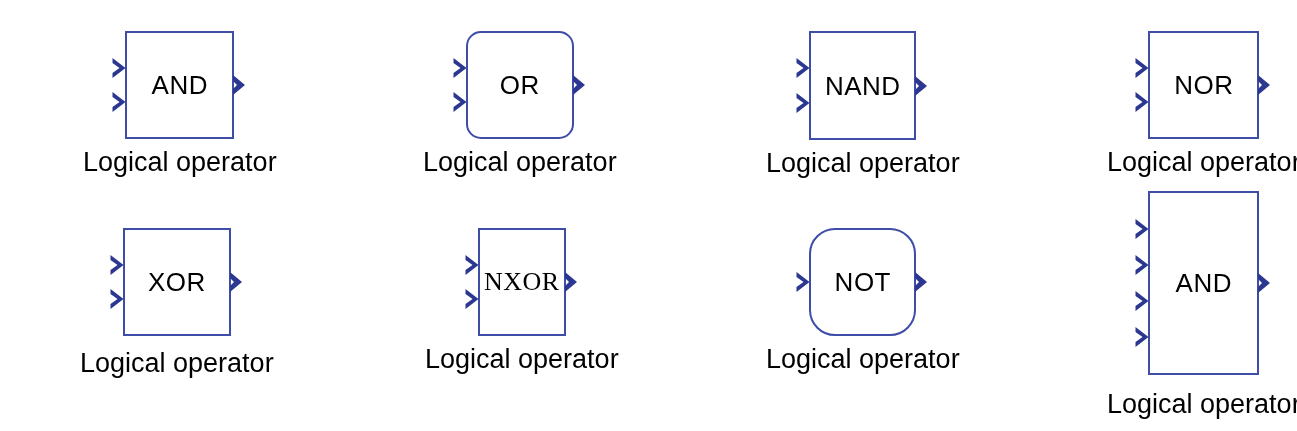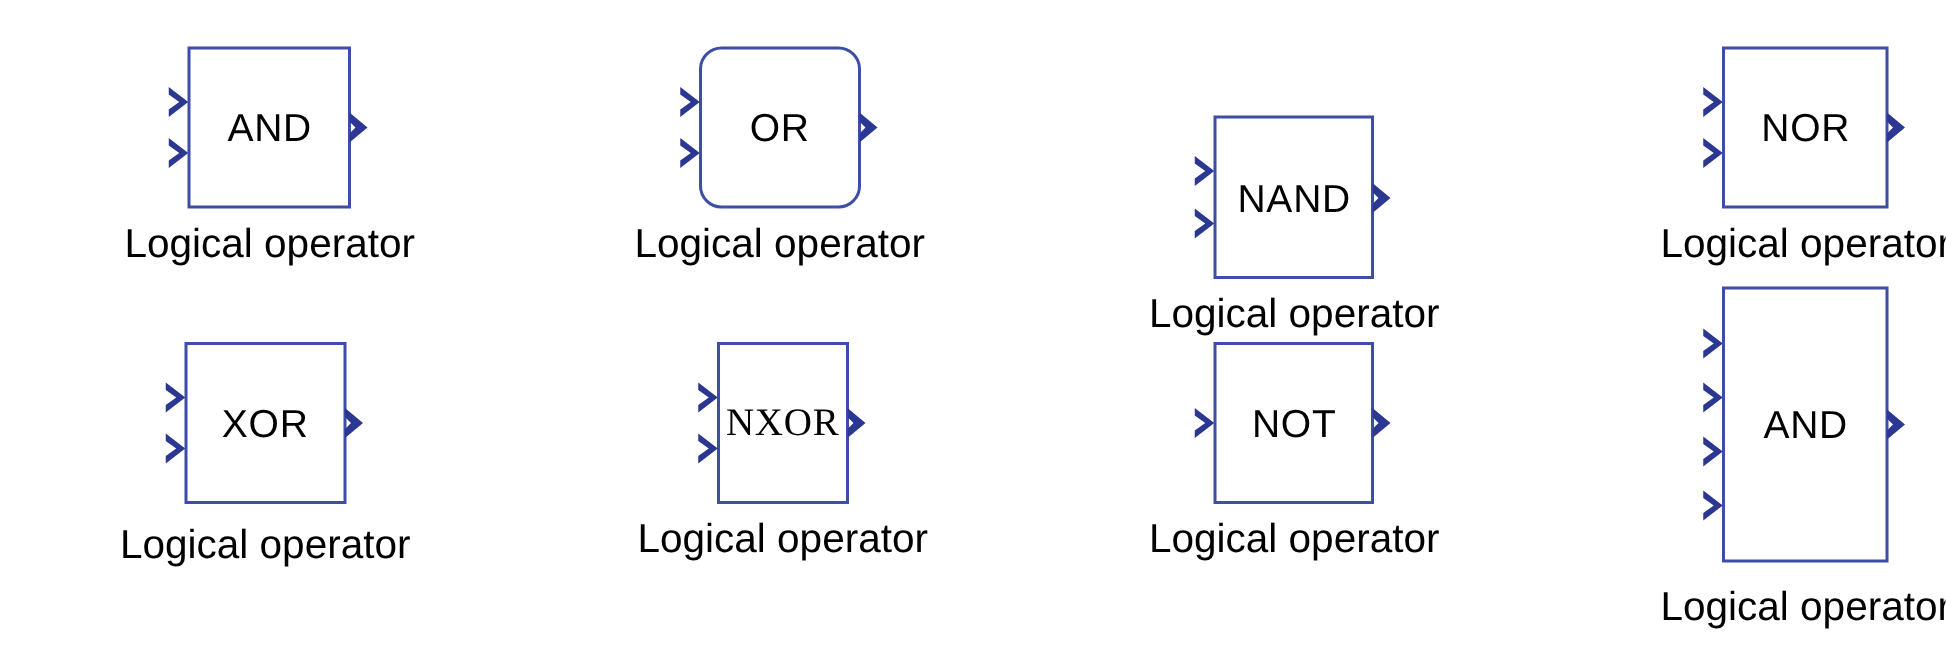--- a/index.html
+++ b/index.html
@@ -27,25 +27,25 @@
   .caption{
     font-size:27px;color:var(--caption-text);white-space:nowrap;line-height:1.15;
     user-select:none;
   }
   .inport{position:absolute;left:-15px;width:15px;height:22px;transform:translateY(-50%);}
   .outport{position:absolute;right:-14px;top:50%;width:13px;height:20px;transform:translateY(-50%);}
   .inport svg,.outport svg{display:block;width:100%;height:100%;}
   
   .b0{left:83px;top:31px;}  .b0 .box{width:109px;height:108px;}
   .b1{left:423px;top:31px;} .b1 .box{width:108px;height:108px;border-radius:15px;}
-  .b2{left:766px;top:31px;margin-top:46px;} .b2 .box{width:107px;height:109px;}
+  .b2{left:766px;top:31px;} .b2 .box{width:107px;height:109px;}
   .b3{left:1107px;top:31px;}.b3 .box{width:111px;height:108px;}
   .b4{left:80px;top:228px;gap:12px;} .b4 .box{width:108px;height:108px;}
   .b5{left:425px;top:228px;}.b5 .box{width:88px;height:108px;font-family:Liberation Serif, serif;}
-  .b6{left:766px;top:228px;}.b6 .box{width:107px;height:108px;}
+  .b6{left:766px;top:228px;}.b6 .box{width:107px;height:108px;border-radius:26px;}
   .b7{left:1107px;top:191px;gap:14px;} .b7 .box{width:111px;height:184px;}
 </style>
 </head>
 <body>
 
 <div class="canvas">
 
   <div class="cell b0">
     <div class="box">
       <span class="op">AND</span>

